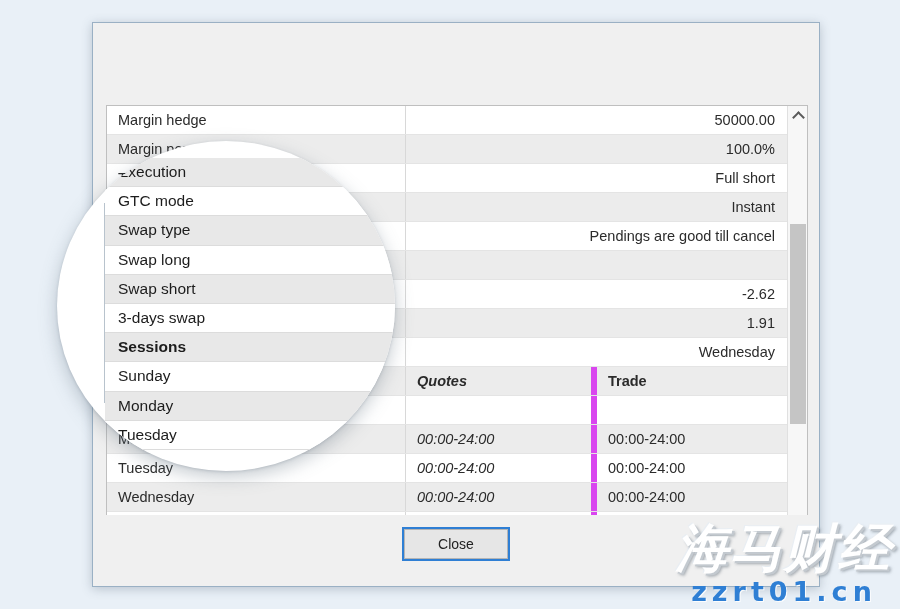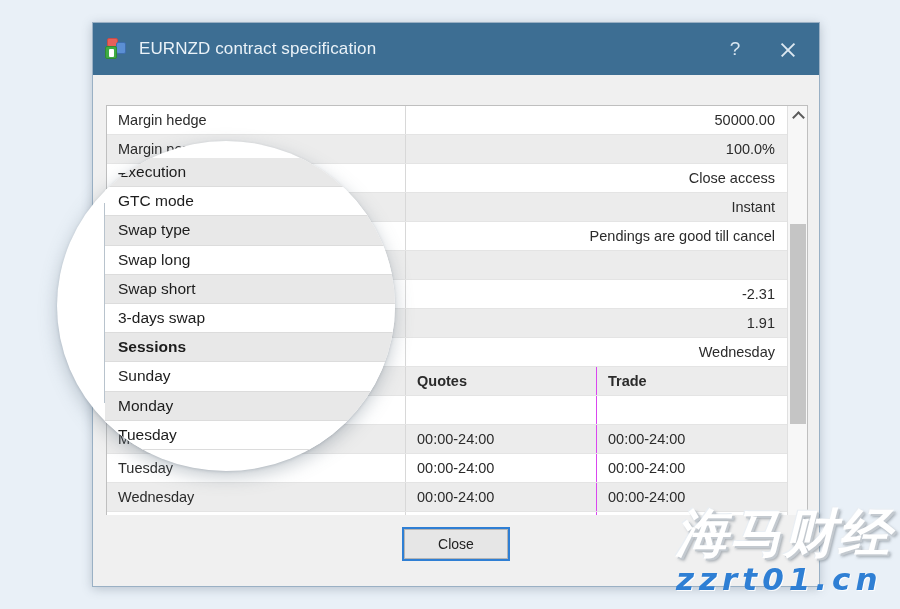--- a/index.html
+++ b/index.html
@@ -118,24 +118,25 @@
     padding-left: 11px;
     border-right: 1px solid #d8d8d8;
     height: 100%;
     display: flex; align-items: center;
     overflow: hidden; white-space: nowrap;
   }
   .c-mid {
     width: 191px;
     flex: none;
     padding-left: 11px;
-    border-right: 1px solid #d946ef;
+    border-right: 6px solid #d946ef;
     height: 100%;
     display: flex; align-items: center;
     white-space: nowrap;
+    font-style: italic;
   }
   .c-last {
     flex: 1;
     padding-left: 11px; padding-right: 11px;
     height: 100%;
     display: flex; align-items: center;
     white-space: nowrap;
   }
   
   .c-val {
@@ -240,102 +241,86 @@
     position: absolute;
     left: 47px; top: 62px;
     width: 1px; height: 200px;
     background: #7d92a4;
     opacity: .55;
   }
 
   
   #watermark {
     position: absolute;
-    right: 8px; bottom: 12px;
+    right: 8px; bottom: 2px;
     z-index: 60;
-    text-align: left;
+    text-align: center;
     pointer-events: none;
   }
   #wm-cn {
     font-family: "DejaVu Sans", sans-serif;
     font-size: 52px;
     font-weight: bold;
     font-style: italic;
     line-height: 1;
     color: #ffffff;
     letter-spacing: 2px;
     text-shadow:
       2px 2px 0 #c3c9cf,
       3px 3px 3px rgba(110,120,130,.6),
       -1px -1px 0 #e9eef3;
   }
   #wm-url {
     font-family: "DejaVu Sans", sans-serif;
-    font-size: 31px;
+    font-size: 27px;
     font-weight: bold;
-    font-style: italic;
     letter-spacing: 5px;
     color: #2f7fd4;
     margin-top: 2px;
     text-shadow: 1px 1px 0 rgba(255,255,255,.85);
   }
 </style>
 </head>
 <body>
 
 <div id="dialog">
 
-  <div id="titlebar">
-    <span id="app-icon">
-      <span class="sq sq-red"></span>
-      <span class="sq sq-blue"></span>
-      <span class="sq sq-green"></span>
-    </span>
-    <span id="title-text">EURNZD contract specification</span>
-
-    <span class="tb-btn" id="help-btn">
-      <span>?</span>
-    </span>
-    <span class="tb-btn" id="close-btn">
-      <span class="x-glyph"></span>
-    </span>
-  </div>
 
   <div id="dlg-body">
 
     <div id="list-frame">
 
       <div id="list-scroll">
 
         <div class="row">
           <span class="c-name">Margin hedge</span>
           <span class="c-val">50000.00</span>
         </div>
         <div class="row alt">
           <span class="c-name">Margin percentage</span>
           <span class="c-val">100.0%</span>
         </div>
         <div class="row">
           <span class="c-name">Trade</span>
-          <span class="c-val">Close access</span>
+          <span class="c-val">Full short</span>
         </div>
         <div class="row alt">
           <span class="c-name">Execution</span>
           <span class="c-val">Instant</span>
         </div>
         <div class="row">
           <span class="c-name">GTC mode</span>
           <span class="c-val">Pendings are good till cancel</span>
         </div>
         <div class="row alt">
           <span class="c-name">Swap type</span>
         </div>
         <div class="row">
           <span class="c-name">Swap long</span>
-          <span class="c-val">-2.31</span>
+          <span class="c-val">-2.62</span>
         </div>
         <div class="row alt">
           <span class="c-name">Swap short</span>
           <span class="c-val">1.91</span>
         </div>
         <div class="row">
           <span class="c-name">3-days swap</span>
           <span class="c-val">Wednesday</span>
         </div>
 

